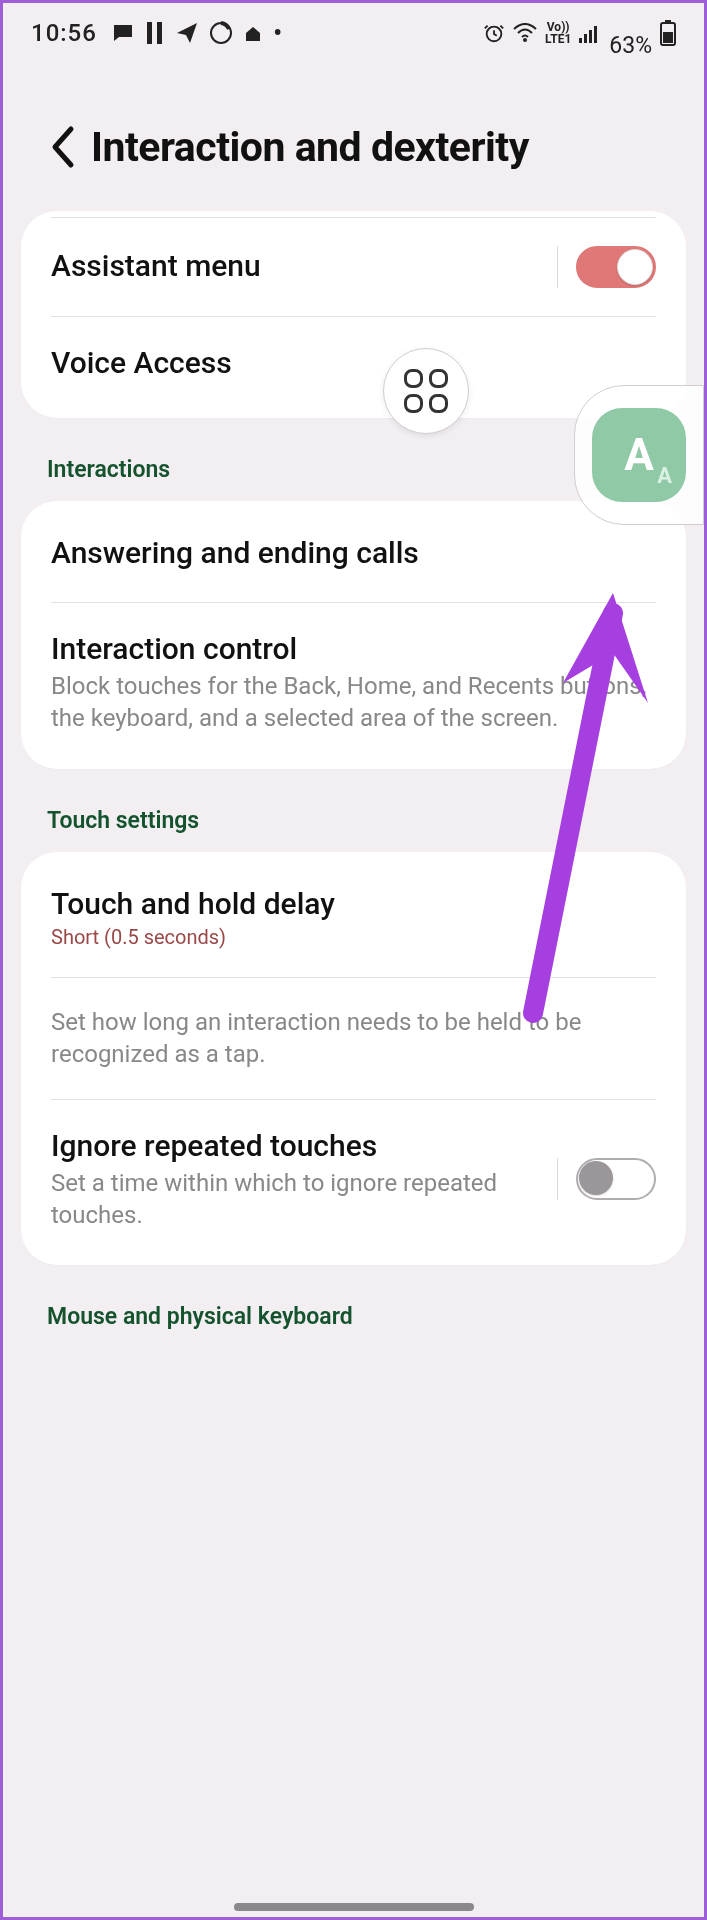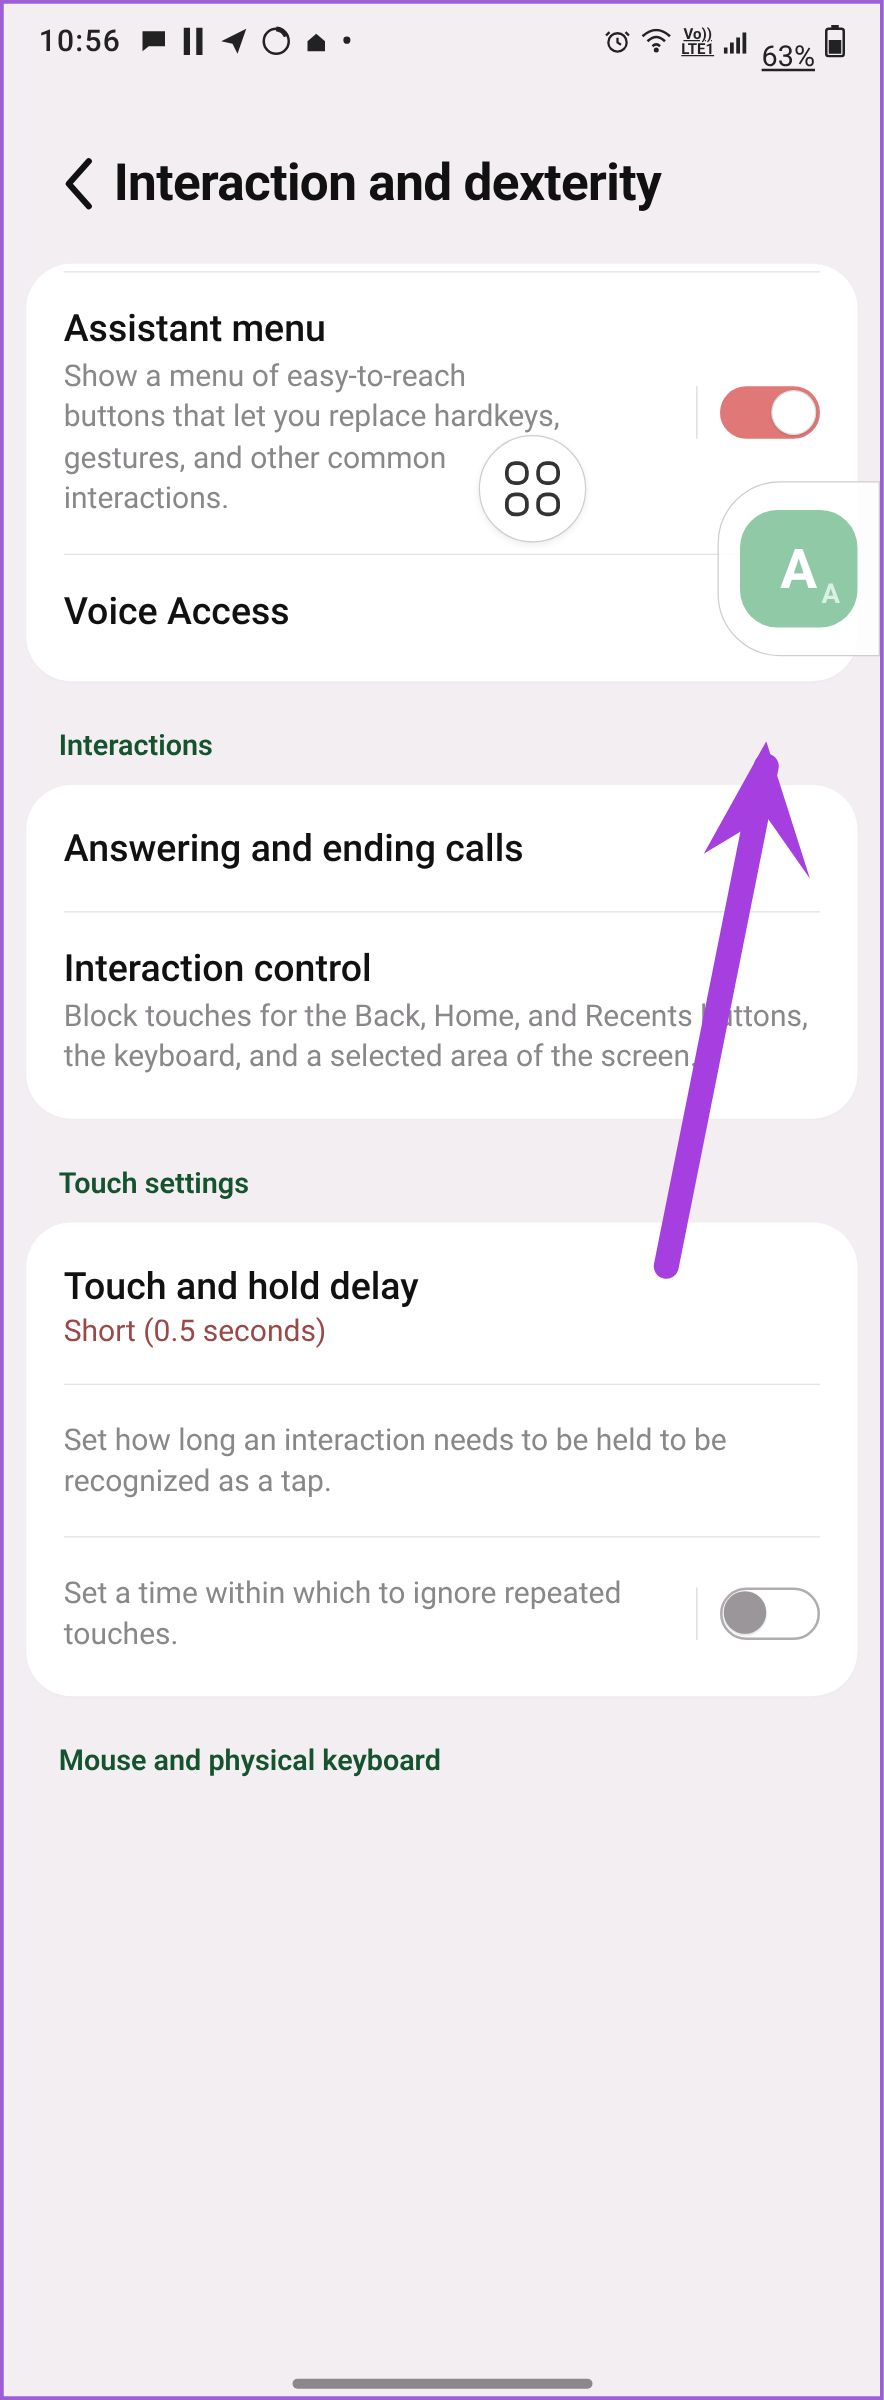--- a/index.html
+++ b/index.html
@@ -14,21 +14,21 @@
   .status-bar {
     height: 60px;
     display: flex;
     align-items: center;
     justify-content: space-between;
     padding: 0 28px;
     font-size: 24px;
     color: #222;
   }
   .status-left { display: flex; align-items: center; gap: 10px; }
-  .status-right { display: flex; align-items: center; gap: 8px; text-decoration: underline; }
+  .status-right { display: flex; align-items: center; gap: 8px; }
   .status-time { font-weight: 500; letter-spacing: 1px; margin-right: 4px; }
   .status-ico { display: inline-flex; align-items: center; justify-content: center; }
   .header {
     display: flex;
     align-items: center;
     padding: 60px 28px 40px 40px;
     gap: 8px;
   }
   .back-chev { width: 40px; height: 40px; display:flex; align-items:center; justify-content:center; }
   .page-title {
@@ -55,21 +55,21 @@
     color: #111;
     font-weight: 500;
     margin-bottom: 4px;
   }
   .row-sub {
     font-size: 24px;
     color: #8a878a;
     line-height: 1.35;
   }
   .row-value {
-    font-size: 24px;
+    font-size: 20px;
     color: #9a4848;
     margin-top: 2px;
   }
   .divider {
     height: 1px;
     background: #e4e0e4;
     margin: 0 30px;
   }
   .section-label {
     font-size: 23px;
@@ -243,21 +243,20 @@
       </svg>
   </div>
   <div class="page-title">Interaction and dexterity</div>
 </div>
 
 <div class="card">
   <div class="divider"></div>
   <div class="row">
     <div class="row-body">
       <div class="row-title">Assistant menu</div>
-      <div class="row-sub" style="max-width:400px;">Show a menu of easy-to-reach buttons that let you replace hardkeys, gestures, and other common interactions.</div>
     </div>
     <div class="toggle-wrap">
       <div class="toggle on">
           <div class="knob"></div>
         </div>
     </div>
   </div>
   <div class="divider"></div>
   <div class="row">
     <div class="row-body">
@@ -292,20 +291,21 @@
   </div>
   <div class="divider"></div>
   <div class="row">
     <div class="row-body">
       <div class="row-sub">Set how long an interaction needs to be held to be recognized as a tap.</div>
     </div>
   </div>
   <div class="divider"></div>
   <div class="row">
     <div class="row-body">
+      <div class="row-title">Ignore repeated touches</div>
       <div class="row-sub">Set a time within which to ignore repeated touches.</div>
     </div>
     <div class="toggle-wrap">
       <div class="toggle off">
           <div class="knob"></div>
         </div>
     </div>
   </div>
 </div>
 

